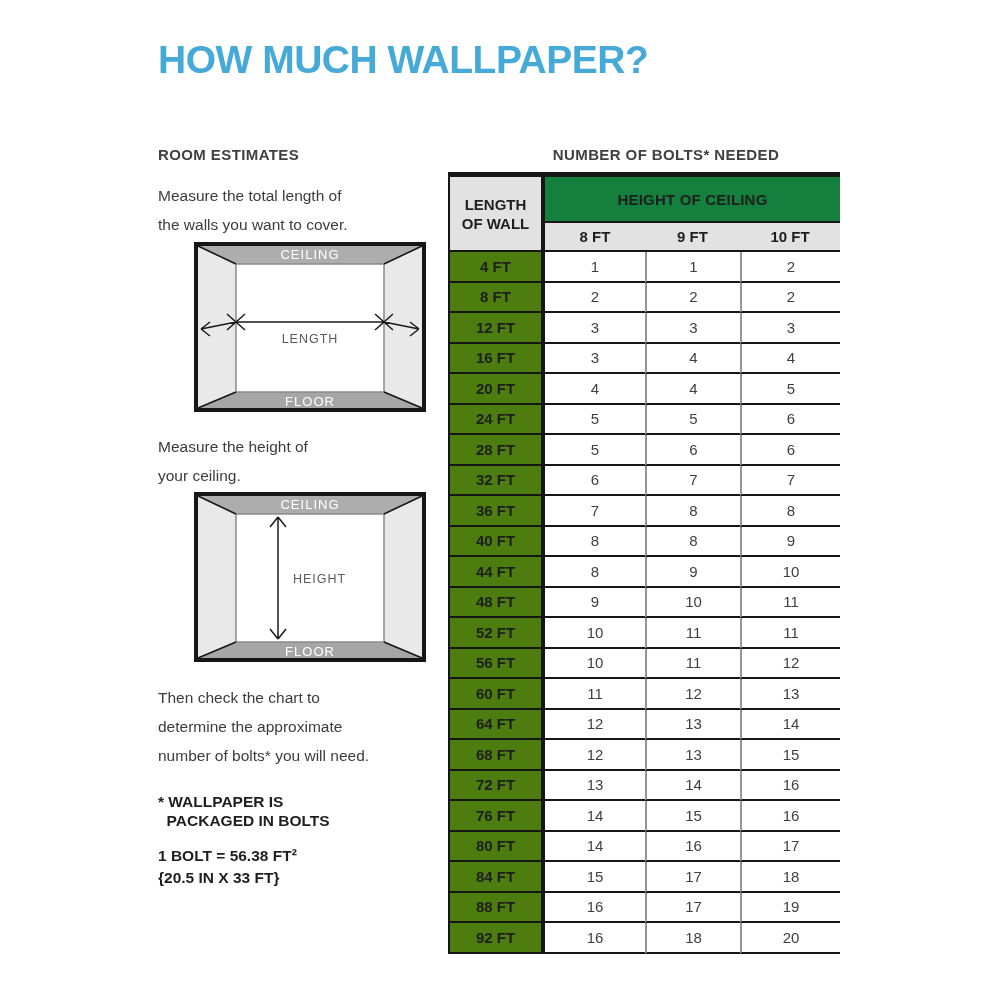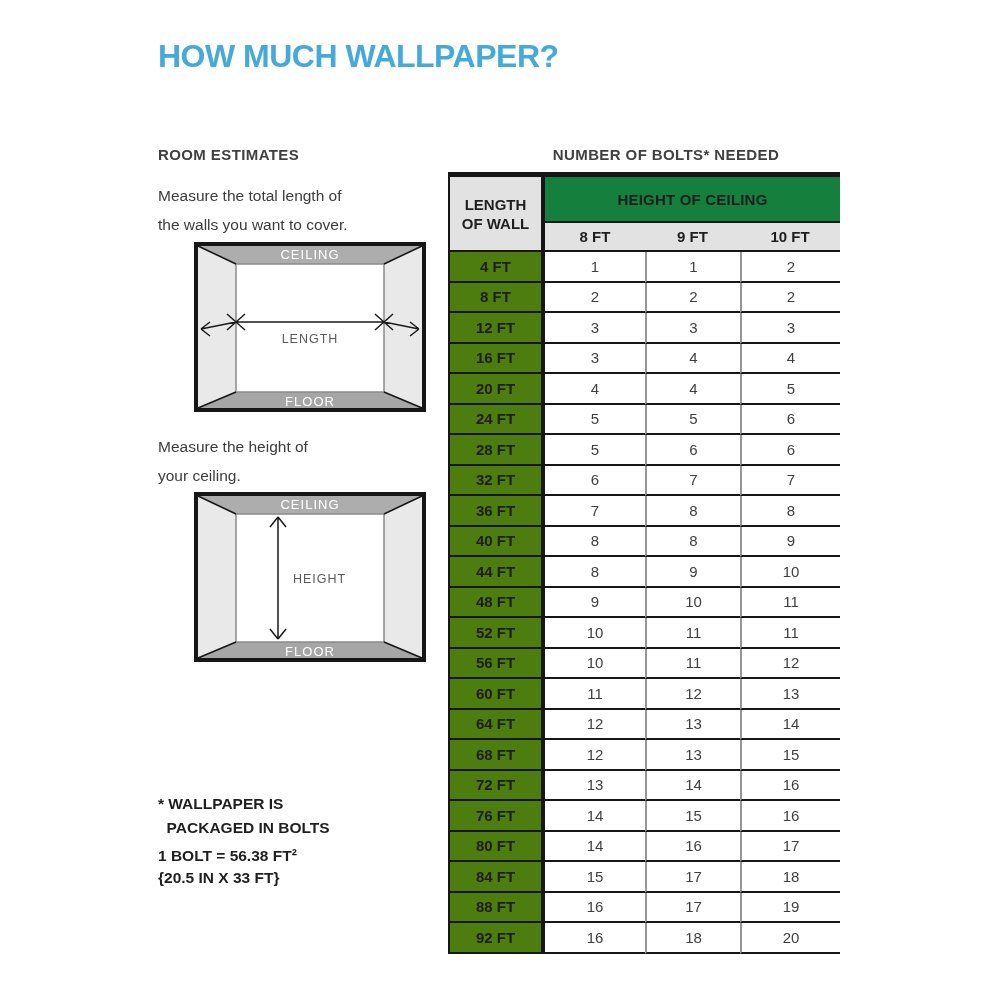--- a/index.html
+++ b/index.html
@@ -6,42 +6,42 @@
   body{
     width:1000px;height:1000px;background:#ffffff;
     font-family:"Liberation Sans", sans-serif;
     color:#3c3c3c;position:relative;overflow:hidden;
   }
   .page{position:absolute;inset:0;}
 
   
   .main-title{
     position:absolute;left:158px;top:38px;margin:0;
-    font-size:32px;font-weight:bold;letter-spacing:-0.5px;color:#46aad8;
+    font-size:39px;font-weight:bold;letter-spacing:-0.5px;color:#46aad8;
   }
   .section-heading{
     position:absolute;margin:0;font-size:15px;font-weight:bold;
     letter-spacing:0.4px;color:#404040;
   }
   .h-room{left:158px;top:146px;}
   .h-table{left:470px;top:146px;width:392px;text-align:center;}
 
   
   .body-text{
     position:absolute;left:158px;margin:0;font-size:15.5px;line-height:29px;
     color:#3c3c3c;white-space:pre-line;
   }
   .step1{top:181px;}
   .step2{top:432px;}
   .step3{top:683px;}
   .note{
     position:absolute;left:158px;margin:0;font-size:15.5px;font-weight:bold;
     color:#1e1e1e;white-space:pre;
   }
-  .note1{top:792px;line-height:24px;}
+  .note1{top:792px;line-height:19px;}
   .note2{top:845px;line-height:22px;}
 
   
   .diagram{position:absolute;left:158px;width:243px;height:170px;padding-left:36px;}
   .d1{top:242px;}
   .d2{top:492px;}
   .band-label{fill:#ffffff;font-size:13px;letter-spacing:1px;text-anchor:middle;
     font-family:"Liberation Sans", sans-serif;}
   .dim-label{fill:#58595b;font-size:12.5px;letter-spacing:1px;
     font-family:"Liberation Sans", sans-serif;}
@@ -131,20 +131,23 @@
       <path d="M84,25 L84,147
                M84,25 L76,35 M84,25 L92,35
                M84,147 L76,137 M84,147 L92,137" stroke="#1a1a1a" stroke-width="1.5" fill="none"></path>
       <rect x="2" y="2" width="228" height="166" fill="none" stroke="#161616" stroke-width="4"></rect>
       <text class="band-label" x="116" y="17">CEILING</text>
       <text class="band-label" x="116" y="164">FLOOR</text>
       <text class="dim-label" x="99" y="91">HEIGHT</text>
     </svg>
   </div>
 
+  <p class="body-text step3">Then check the chart to
+determine the approximate
+number of bolts* you will need.</p>
 
   <p class="note note1">* WALLPAPER IS
   PACKAGED IN BOLTS</p>
   <p class="note note2">1 BOLT = 56.38 FT²
 {20.5 IN X 33 FT}</p>
 
   <h2 class="section-heading h-table">NUMBER OF BOLTS* NEEDED</h2>
 
   <div class="bolt-table">
     <div class="cell wall-header">LENGTH

